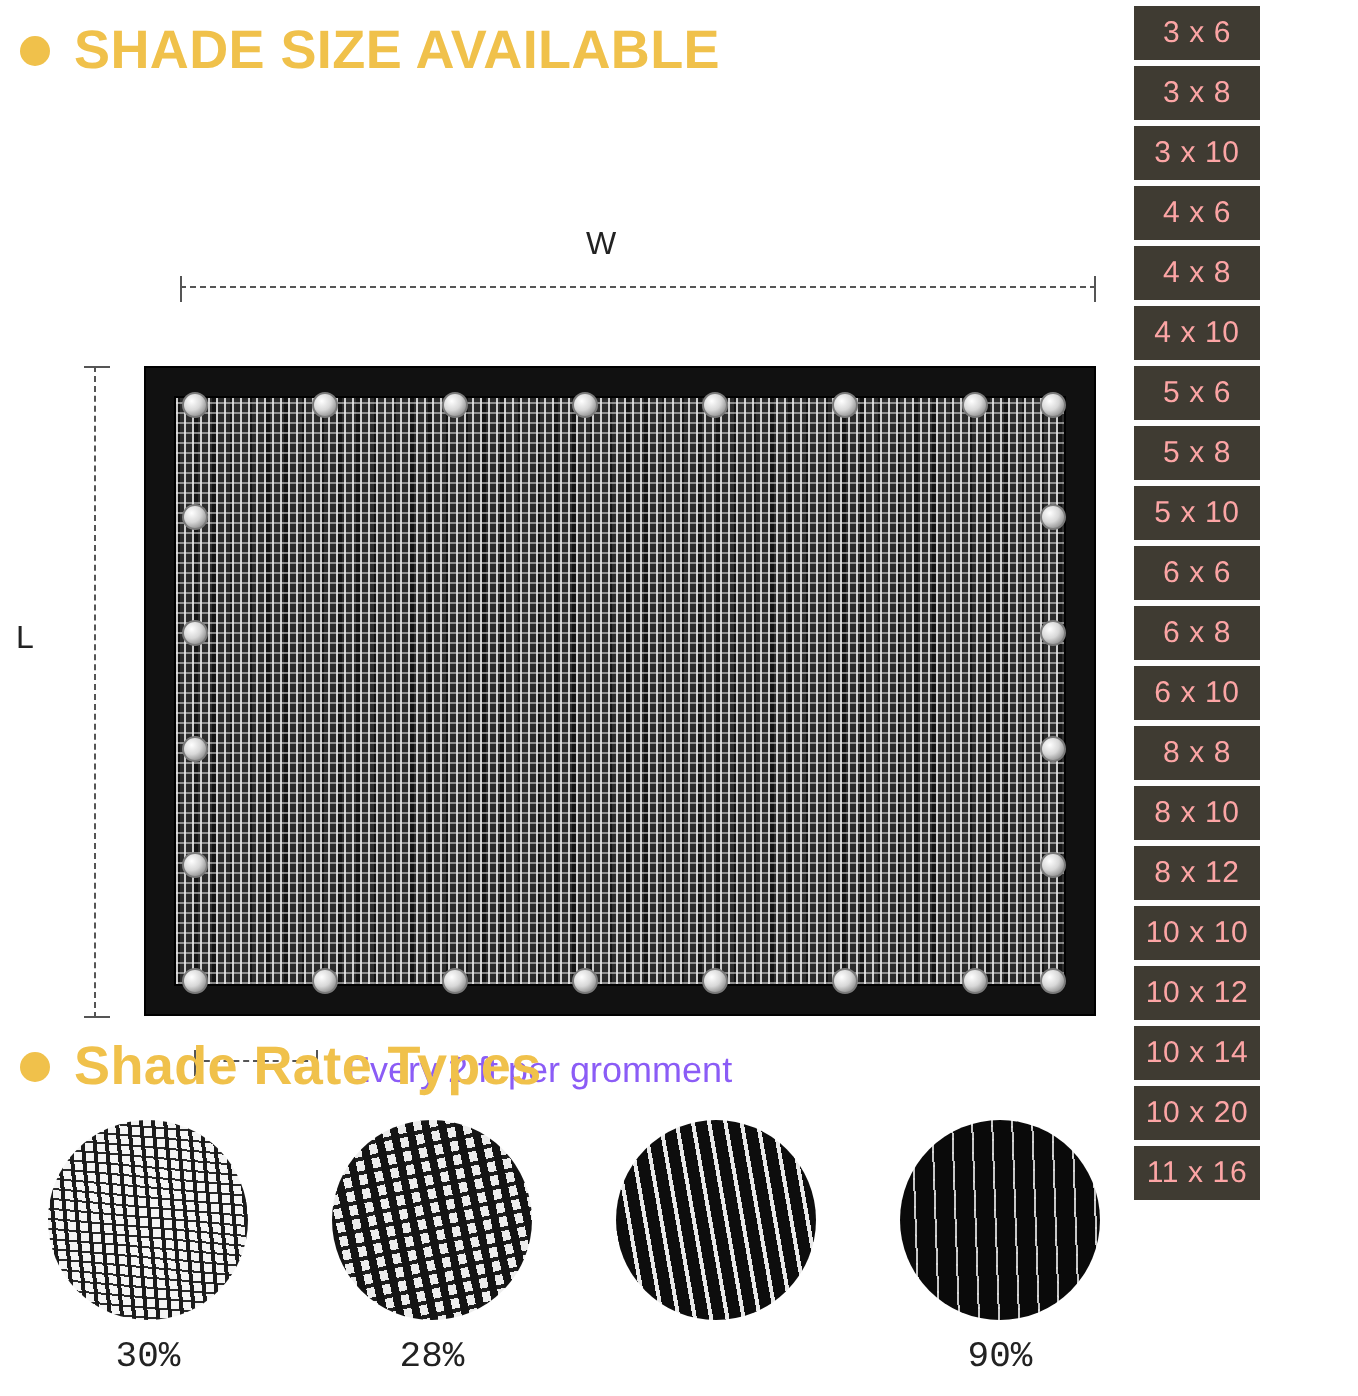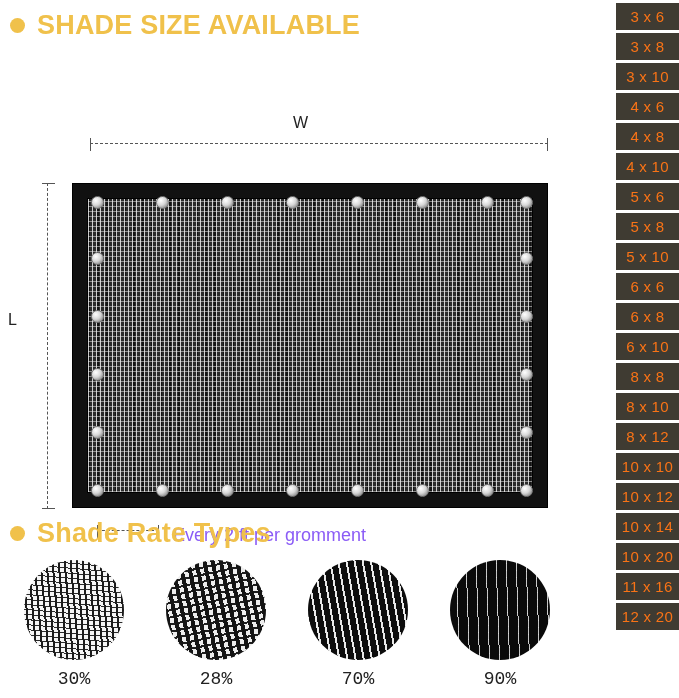--- a/index.html
+++ b/index.html
@@ -4,21 +4,21 @@
 <style>
   * { box-sizing: border-box; }
   html, body {
     margin: 0;
     padding: 0;
     background: #ffffff;
     font-family: "Liberation Sans", sans-serif;
   }
   #page {
     position: relative;
-    width: 679px;
+    width: 630px;
     height: 698px;
     background: #ffffff;
     overflow: hidden;
   }
 
   
   .left-col {
     position: absolute;
     left: 0;
     top: 0;
@@ -238,21 +238,21 @@
     width: 82px;
     height: 698px;
     display: flex;
     flex-direction: column;
     gap: 3px;
     padding-top: 3px;
   }
   .size-chip {
     height: 27px;
     background: #3f3b32;
-    color: #f97316;
+    color: #fca5a5;
     font-size: 15px;
     display: flex;
     align-items: center;
     justify-content: center;
     letter-spacing: 0.3px;
     flex: 0 0 auto;
     margin-left: 19px;
   }
 </style>
 </head>
@@ -322,21 +322,20 @@
       <div class="rate-item">
         <div class="rate-circle rate-30"></div>
         <div class="rate-label">30%</div>
       </div>
       <div class="rate-item">
         <div class="rate-circle rate-50"></div>
         <div class="rate-label">28%</div>
       </div>
       <div class="rate-item">
         <div class="rate-circle rate-70"></div>
-        <div class="rate-label">70%</div>
       </div>
       <div class="rate-item">
         <div class="rate-circle rate-90"></div>
         <div class="rate-label">90%</div>
       </div>
     </div>
   </div>
 
   <div class="size-list">
     <div class="size-chip">3 x 6</div>
@@ -352,16 +351,15 @@
     <div class="size-chip">6 x 8</div>
     <div class="size-chip">6 x 10</div>
     <div class="size-chip">8 x 8</div>
     <div class="size-chip">8 x 10</div>
     <div class="size-chip">8 x 12</div>
     <div class="size-chip">10 x 10</div>
     <div class="size-chip">10 x 12</div>
     <div class="size-chip">10 x 14</div>
     <div class="size-chip">10 x 20</div>
     <div class="size-chip">11 x 16</div>
-    <div class="size-chip">12 x 20</div>
   </div>
 
 </div>
 
 </body></html>

